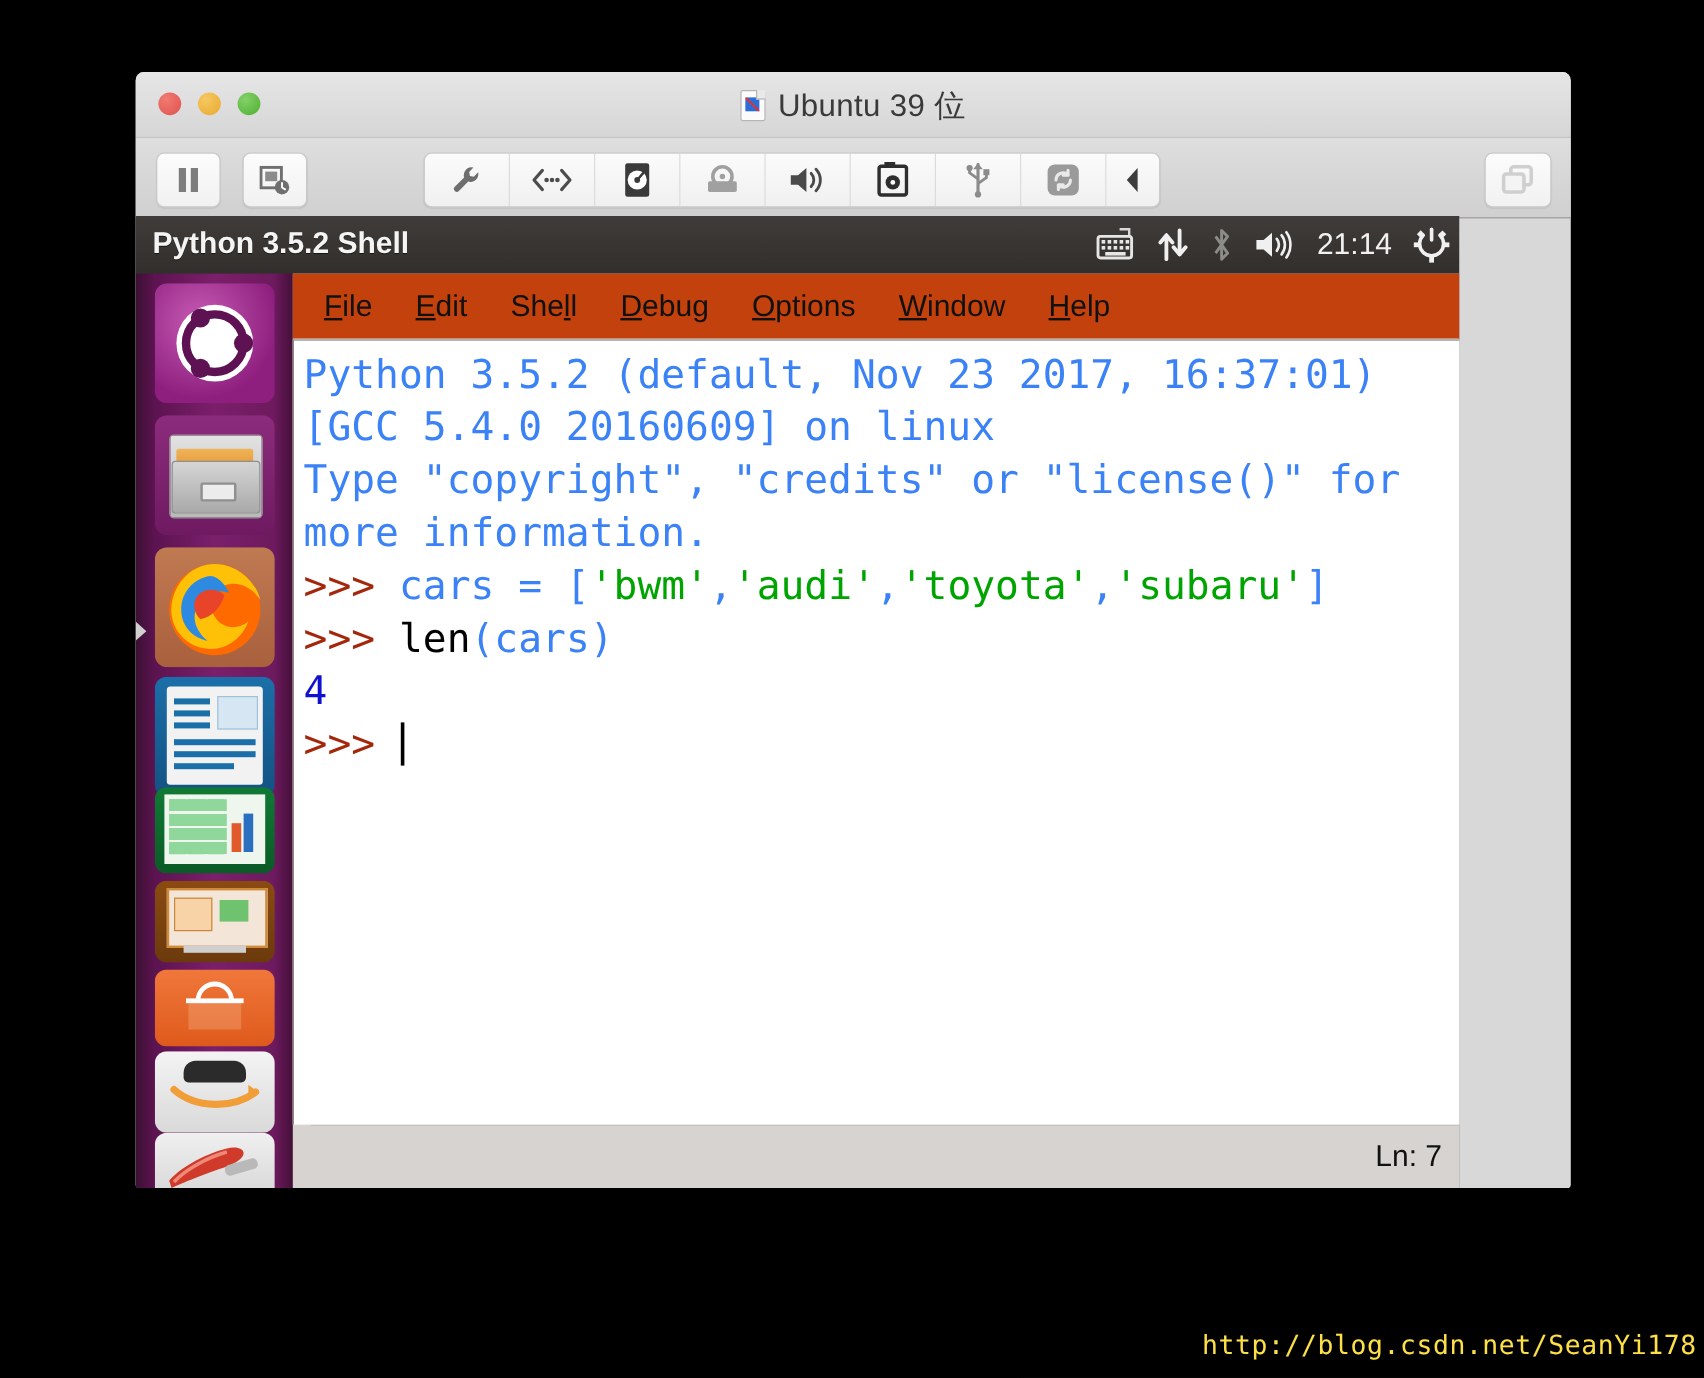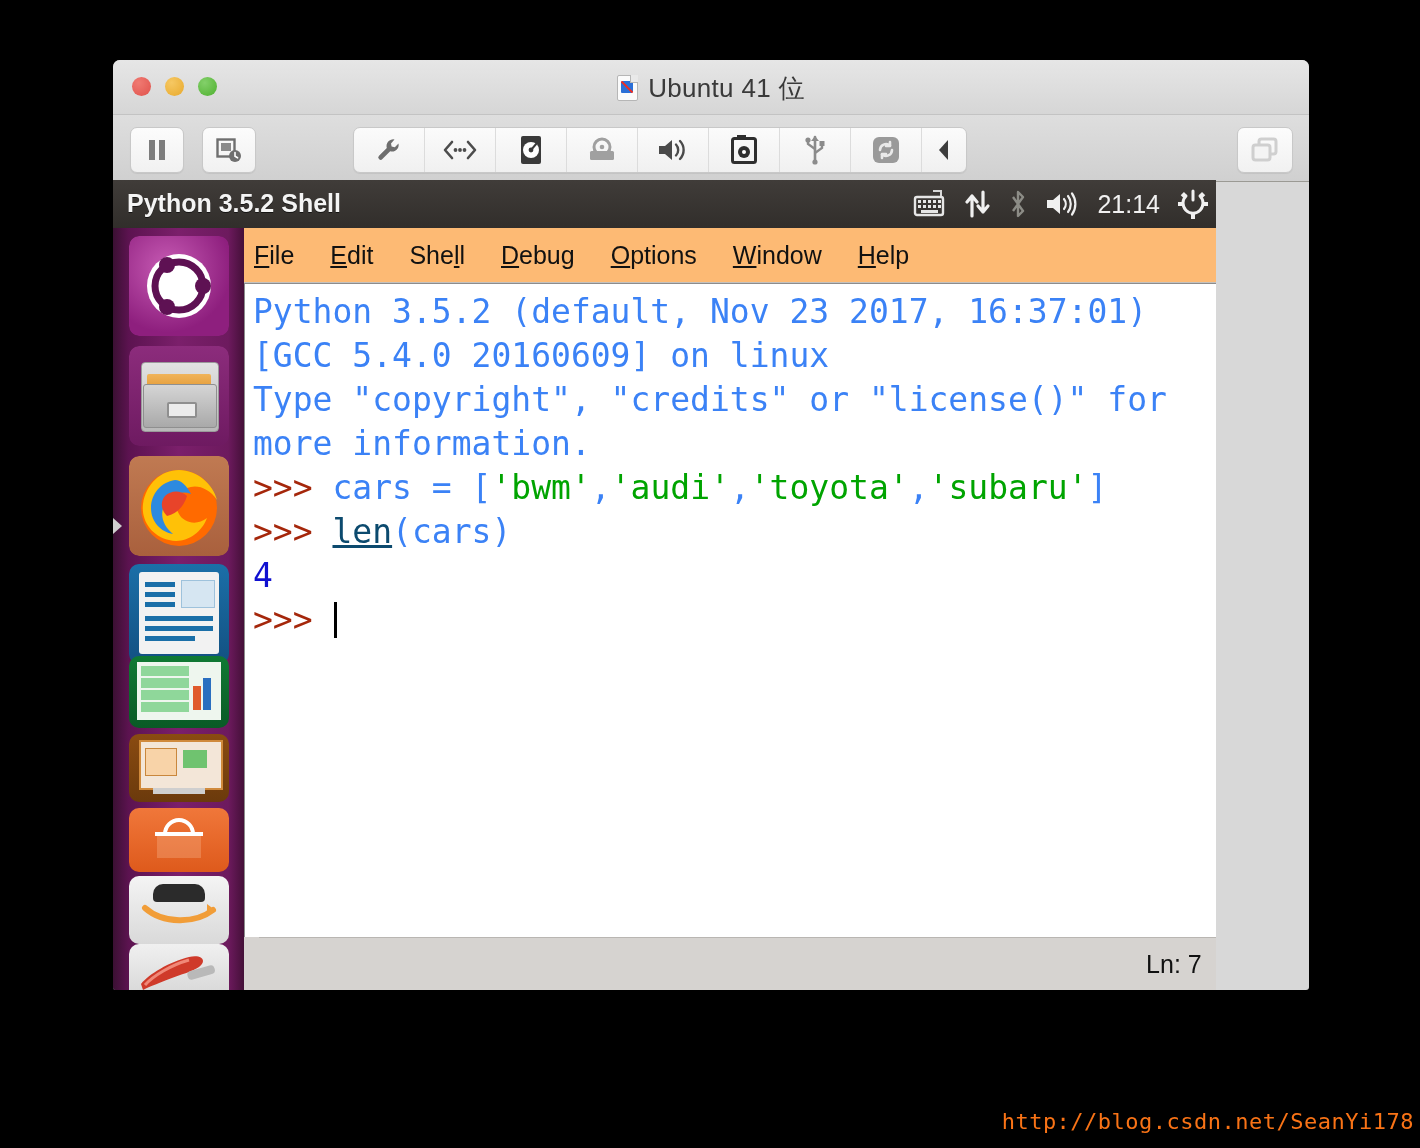--- a/index.html
+++ b/index.html
@@ -122,22 +122,22 @@
   .l-arrow-l { left:0; border-left:9px solid #cfcfcf; }
 
   
   #idle {
     position: absolute; left: 131px; top: 48px;
     width: 1065px; height: 762px;
     background: #d6d3d0;
     display: flex; flex-direction: column;
   }
   #idle-menubar {
-    height: 54px; background: #fdba74;
-    display: flex; align-items: center; padding-left: 6px; gap: 28px;
+    height: 54px; background: #c2410c;
+    display: flex; align-items: center; padding-left: 22px; gap: 28px;
     border-bottom: 1px solid #c4c1bd;
   }
   .menu-item {
     font-size: 25px; color: #111; padding: 2px 4px;
   }
   .menu-item .acc { text-decoration: underline; }
   #idle-textwrap {
     flex: 1; display: flex; background: #ffffff;
     border-top: 1px solid #8c8c8c; border-left: 1px solid #8c8c8c;
     margin: 0; position: relative;
@@ -146,21 +146,21 @@
     flex: 1;
     font-family: "DejaVu Sans Mono", monospace;
     font-size: 33px; line-height: 44px;
     padding: 6px 0 0 8px;
     white-space: pre;
     color: #000; background: #fff;
     overflow: hidden;
   }
   .t-prompt  { color: #a5270b; }
   .t-str     { color: #00a400; }
-  .t-builtin { color: #0c4a6e; text-decoration: underline; }
+  .t-builtin { color: #000000; }
   .t-out     { color: #1010d0; }
   .t-plain   { color: #3b82f6; }
   .caret {
     display: inline-block; width: 3px; height: 36px; background: #000;
     vertical-align: -7px; margin-left: 2px;
   }
   
   #idle-scroll {
     width: 27px; background: #d6d3d0;
     border-left: 1px solid #8c8c8c;
@@ -184,36 +184,36 @@
     padding-right: 16px; gap: 26px;
     border-top: 1px solid #b9b6b2;
     margin-left: 15px;
   }
   .status-text { font-size: 25px; color: #111; }
 
   
   #watermark {
     position: absolute; right: 6px; bottom: 14px;
     font-family: "DejaVu Sans Mono", monospace;
-    font-size: 22px; color: #f97316; letter-spacing: 0.5px;
+    font-size: 22px; color: #fde047; letter-spacing: 0.5px;
   }
 </style>
 </head>
 <body>
 
 <div id="screen">
 
   <div id="vm-window">
 
     <div id="vm-titlebar">
       <div class="traffic red"></div>
       <div class="traffic amber"></div>
       <div class="traffic green"></div>
       <div id="vm-title">
-        <span class="doc-ico"></span><span>Ubuntu 41 位</span>
+        <span class="doc-ico"></span><span>Ubuntu 39 位</span>
       </div>
     </div>
 
     <div id="vm-toolbar">
 
       <div class="tb-btn" id="tb-pause">
         <svg class="ico" width="22" height="24" viewBox="0 0 22 24">
           <rect x="3" y="2" width="6" height="20" fill="#7d7d7d"></rect>
           <rect x="13" y="2" width="6" height="20" fill="#7d7d7d"></rect>
         </svg>

